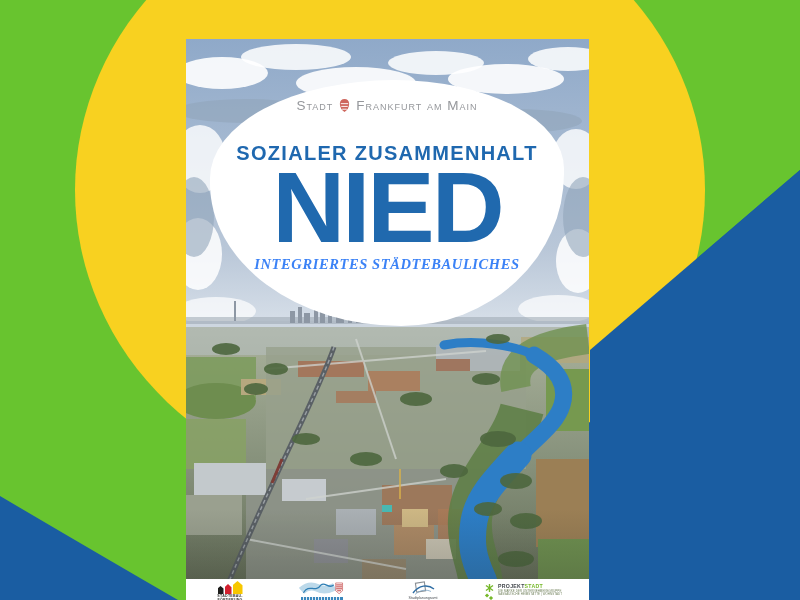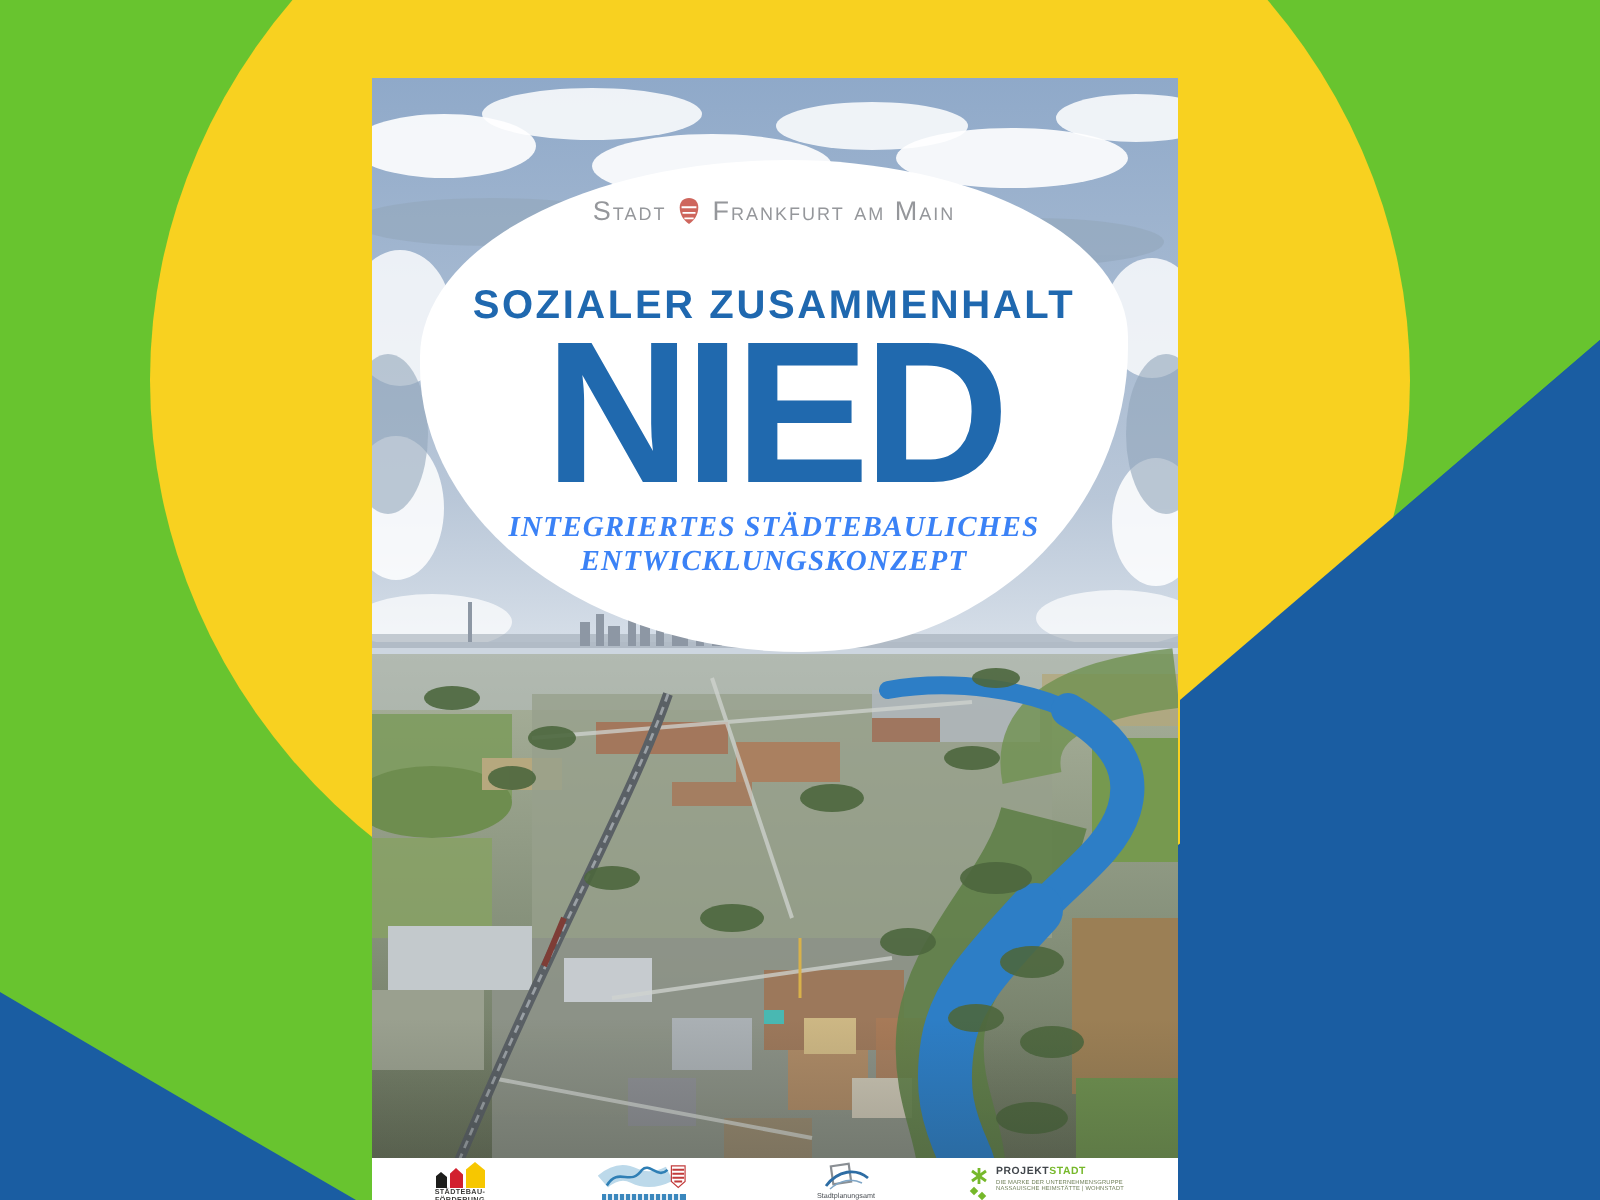--- a/index.html
+++ b/index.html
@@ -209,21 +209,20 @@
             <path d="M7 1 C4 1 2 3 2 6 C2 10 4 13 7 15 C10 13 12 10 12 6 C12 3 10 1 7 1 Z" fill="#C9554B" opacity=".9"></path>
             <path d="M3 6 H11 M3.5 9 H10.5 M4.5 12 H9.5" stroke="#ffffff" stroke-width="1"></path>
           </svg>
           <span class="word">Frankfurt am Main</span>
         </div>
 
         <div class="kicker">SOZIALER ZUSAMMENHALT</div>
         <div class="title">NIED</div>
         <div class="subtitle">
           <div>INTEGRIERTES STÄDTEBAULICHES</div>
-          <div>ENTWICKLUNGSKONZEPT</div>
         </div>
 
       </div>
     </div>
 
     <div class="footer">
 
       <div class="logo logo1">
         <div class="houses">
           <div class="house h-black"></div>

